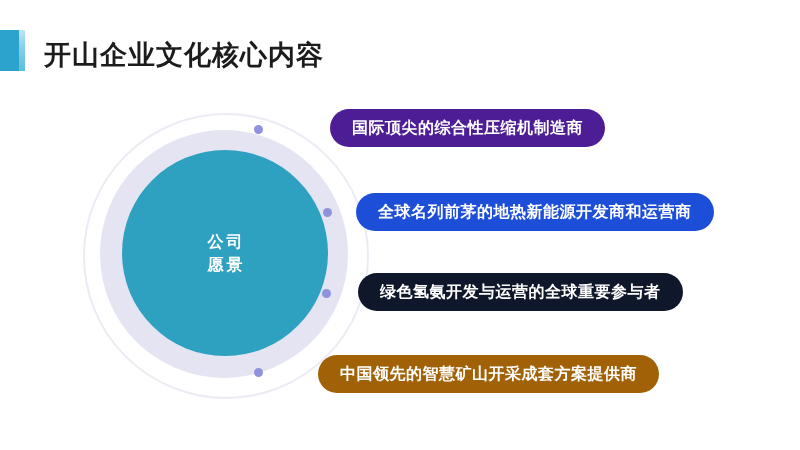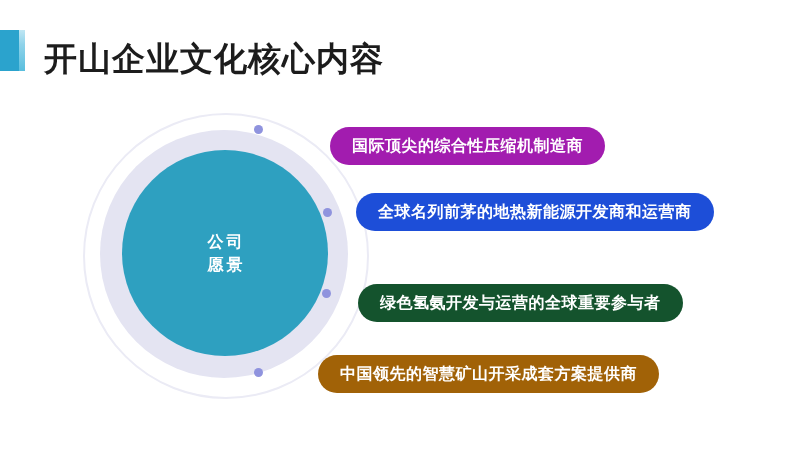--- a/index.html
+++ b/index.html
@@ -34,21 +34,21 @@
     left: 19px;
     top: 30px;
     width: 6px;
     height: 41px;
     background: linear-gradient(to bottom, #bfe6f3 0%, #8fd3ea 35%, #59bedd 100%);
   }
   .page-title {
     position: absolute;
     left: 44px;
     top: 37px;
-    font-size: 33px;
+    font-size: 27px;
     font-weight: bold;
     color: #1c1c1c;
     letter-spacing: 1px;
     white-space: nowrap;
   }
 
   
   .logo {
     position: absolute;
     right: 16px;
@@ -122,23 +122,23 @@
     height: 38px;
     border-radius: 19px;
     color: #ffffff;
     font-size: 16px;
     font-weight: bold;
     letter-spacing: 0.5px;
     white-space: nowrap;
     box-sizing: border-box;
     padding: 0 22px;
   }
-  .pill-1 { left: 330px; top: 127px; background: #a21caf; }
+  .pill-1 { left: 330px; top: 109px; background: #4c1d95; }
   .pill-2 { left: 356px; top: 193px; background: #1d4ed8; }
-  .pill-3 { left: 358px; top: 273px; background: #14532d; margin-top: 11px; }
+  .pill-3 { left: 358px; top: 273px; background: #0f172a; }
   .pill-4 { left: 318px; top: 355px; background: #a16207; }
 </style>
 </head>
 <body>
 
 <div class="slide">
 
   <div class="title-accent"></div>
   <div class="title-accent-edge"></div>
   <div class="page-title">开山企业文化核心内容</div>

